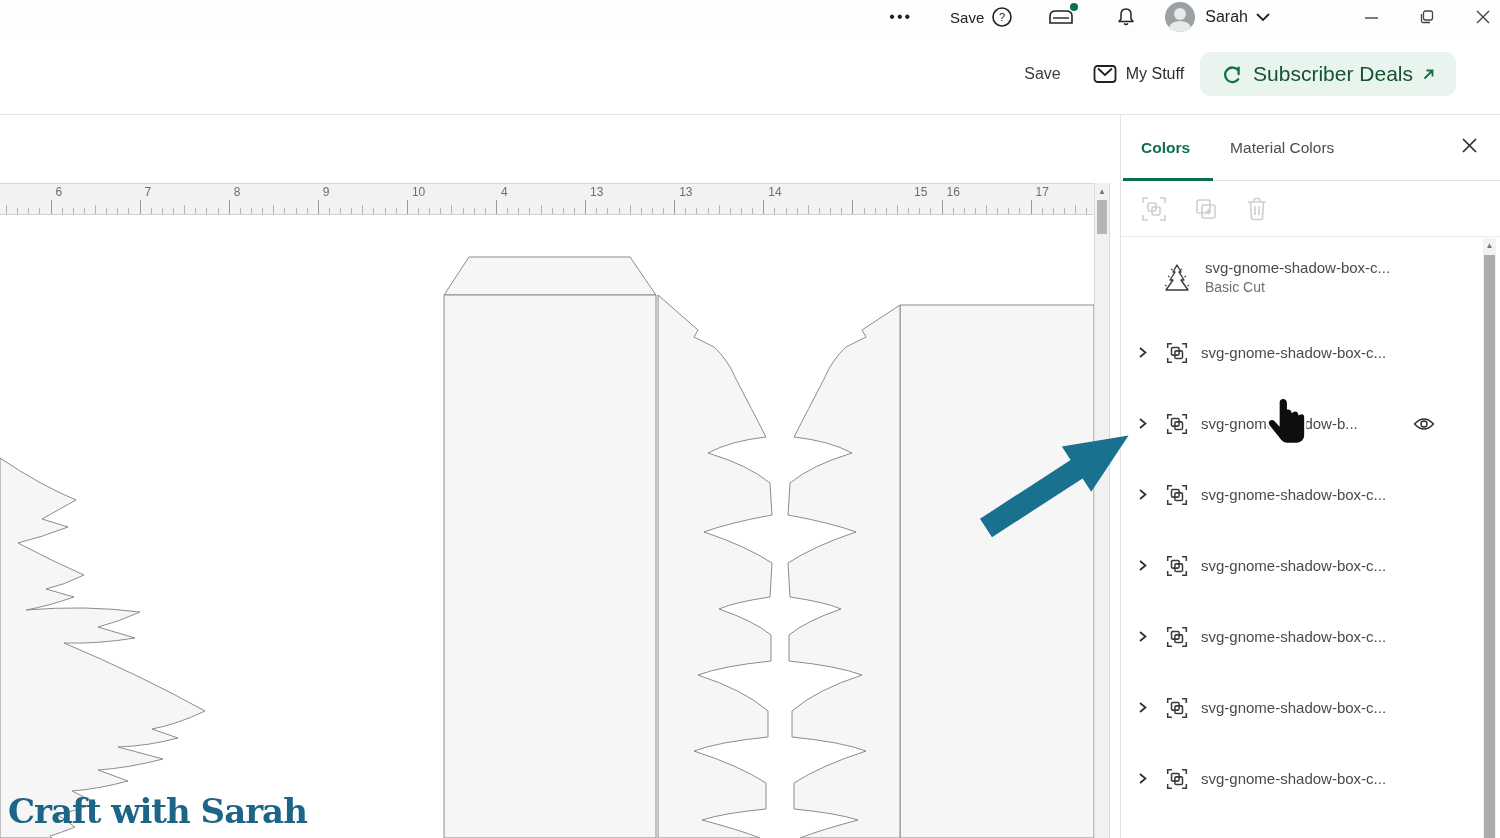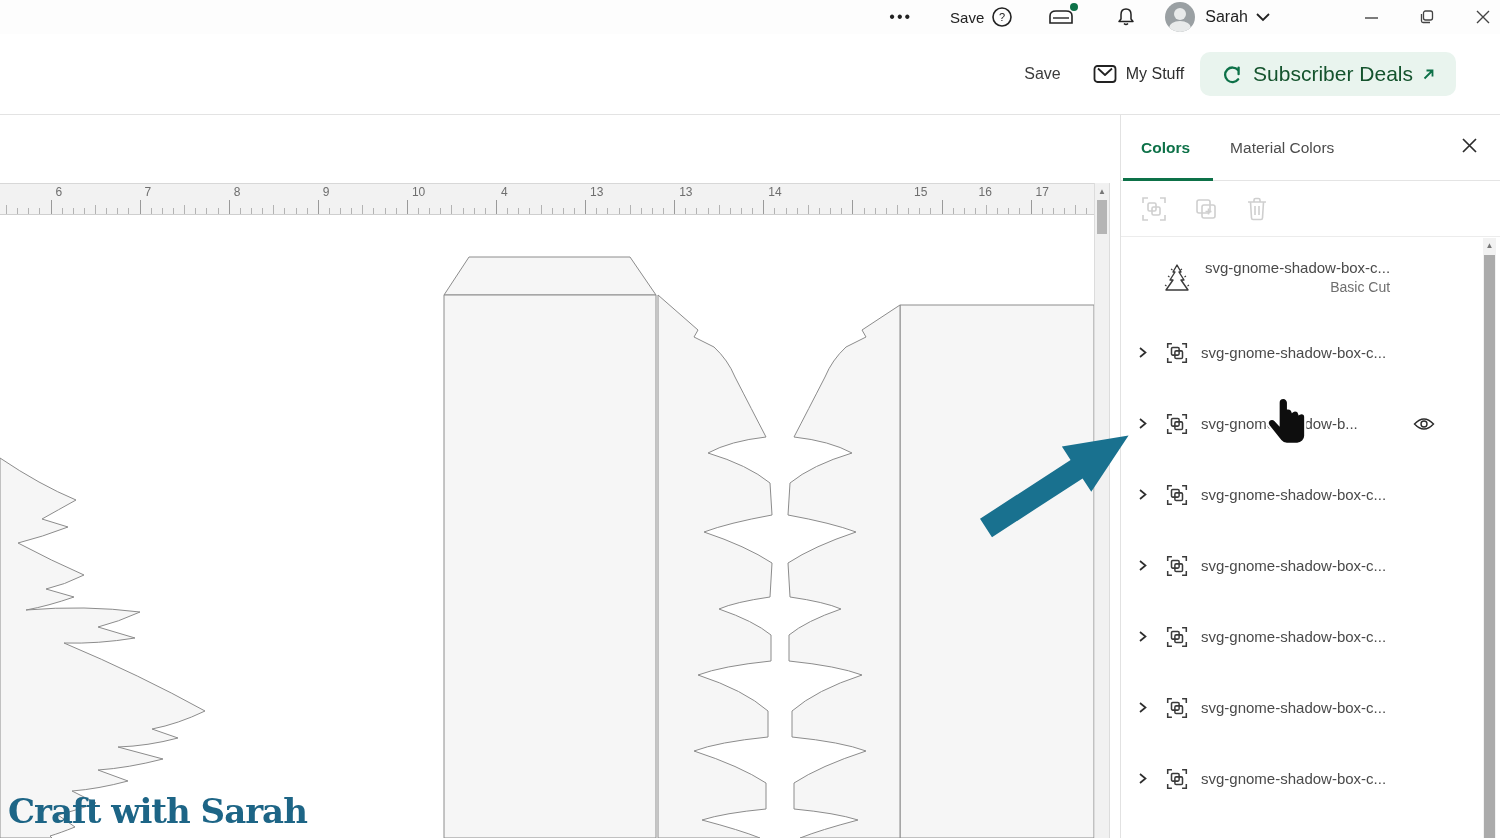--- a/index.html
+++ b/index.html
@@ -58,21 +58,21 @@
     border-left:1px solid #e2e2e2; }
   .tabs { position:absolute; left:0; top:0; width:100%; height:66px; border-bottom:1px solid #e4e4e4;
     display:flex; align-items:center; padding-left:20px; }
   .tab { font-size:15.5px; color:#4c4c4c; cursor:pointer; margin-right:40px; }
   .tab.active { color:#0d7148; font-weight:bold; }
   .tab-underline { position:absolute; left:2px; bottom:-1px; width:90px; height:3px; background:#0d7148; }
   .tabs-close { position:absolute; right:22px; top:22px; cursor:pointer; }
   .panel-icons { position:absolute; left:0; top:66px; width:100%; height:56px; border-bottom:1px solid #ececec;
     display:flex; align-items:center; gap:26px; padding-left:20px; }
   .picon { cursor:pointer; }
-  .layers-list { position:absolute; left:0; top:122px; width:366px;text-align:right; }
+  .layers-list { position:absolute; left:0; top:122px; width:366px; }
   .layer-first { height:80px; display:flex; align-items:center; padding-left:40px; cursor:pointer; }
   .layer-first .txt { margin-left:12px; display:flex; flex-direction:column; gap:3px; }
   .layer-title { font-size:15px; color:#4a4a4a; }
   .layer-sub { font-size:14px; color:#6e6e6e; }
   .layer-row { height:71px; display:flex; align-items:center; padding-left:16px; position:relative; cursor:pointer; }
   .row-bg { position:absolute; left:2px; right:0px; top:6px; bottom:6px; border-radius:8px; background:transparent; z-index:0; }
   .layer-row.selected .row-bg { background:#e2e2e2; }
   .layer-row > * { position:relative; z-index:1; }
   .row-chev { width:12px; display:flex; }
   .row-icon { margin-left:17px; display:flex; }
@@ -279,21 +279,21 @@
       <span class="rnum" style="left: 55.5px;">6</span>
       <span class="rnum" style="left: 144.6px;">7</span>
       <span class="rnum" style="left: 233.7px;">8</span>
       <span class="rnum" style="left: 322.8px;">9</span>
       <span class="rnum" style="left: 411.9px;">10</span>
       <span class="rnum" style="left: 501px;">4</span>
       <span class="rnum" style="left: 590.1px;">13</span>
       <span class="rnum" style="left: 679.2px;">13</span>
       <span class="rnum" style="left: 768.3px;">14</span>
       <span class="rnum" style="left: 882px; margin-left: 32px;">15</span>
-      <span class="rnum" style="left: 946.5px; margin-left: 32px;">16</span>
+      <span class="rnum" style="left: 946.5px;">16</span>
       <span class="rnum" style="left: 1035.6px;">17</span>
     </div>
 
   <div class="watermark">Craft with Sarah</div>
 
   <div class="canvas-scroll">
     <div class="arr">▲</div>
     <div class="thumb"></div>
   </div>
 </div>

